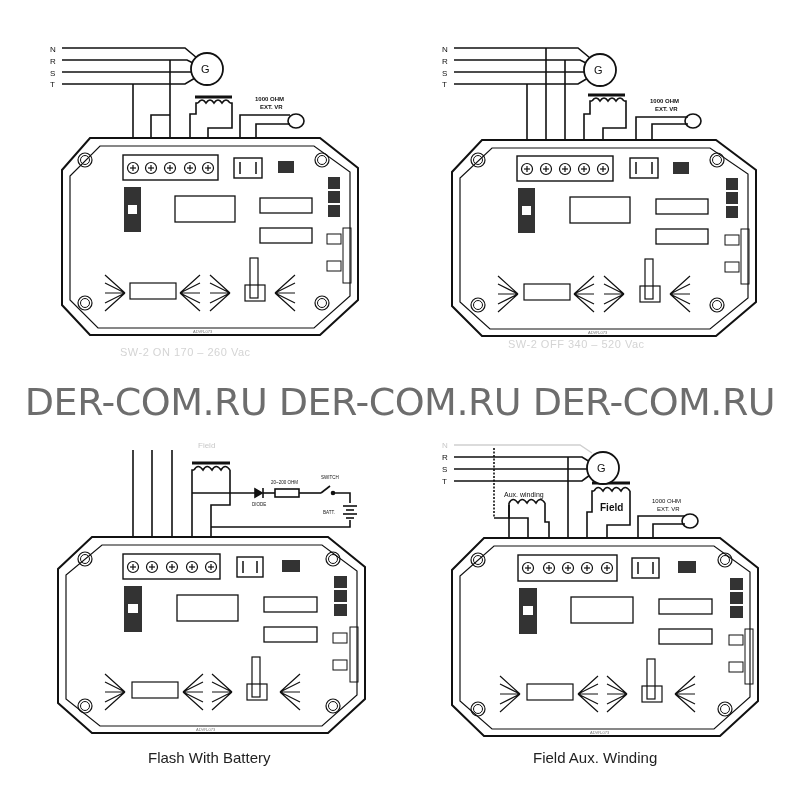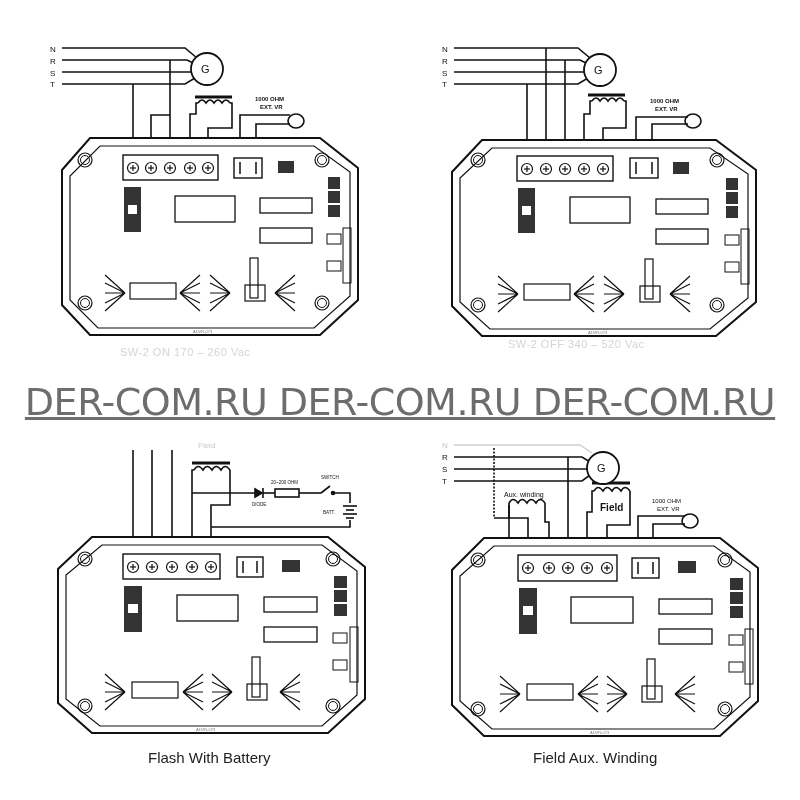--- a/index.html
+++ b/index.html
@@ -9,21 +9,21 @@
   .panel svg { position: absolute; left: 0; top: 0; }
   .p-tl { left: 0; top: 0; }
   .p-tr { left: 400px; top: 0; }
   .p-bl { left: 0; top: 420px; height: 380px; }
   .p-br { left: 400px; top: 420px; height: 380px; }
   .caption { position: absolute; font-family: "Liberation Sans", sans-serif; white-space: nowrap; }
   .caption.faded { color: #d4d4d4; font-size: 11px; letter-spacing: 0.5px; }
   .caption.bold { color: #222; font-size: 15px; text-align: center; }
   .watermark { position: absolute; left: 0; top: 378px; width: 800px; height: 48px;
                font-family: "DejaVu Sans", sans-serif; font-size: 38px; color: #6d6d6d;
-               letter-spacing: -0.5px; white-space: nowrap; text-align: center; line-height: 48px; text-decoration: underline; }
+               letter-spacing: -0.5px; white-space: nowrap; text-align: center; line-height: 48px; }
   .lbl { font-family: "Liberation Sans", sans-serif; fill: #111; }
   .lbl-b { font-family: "Liberation Sans", sans-serif; font-weight: bold; fill: #111; }
   .tiny { font-family: "Liberation Sans", sans-serif; fill: #777; font-size: 4px; }
 </style>
 </head>
 <body>
 
 <div class="panel p-tl">
   <svg width="400" height="380" viewBox="0 0 400 380">
 

